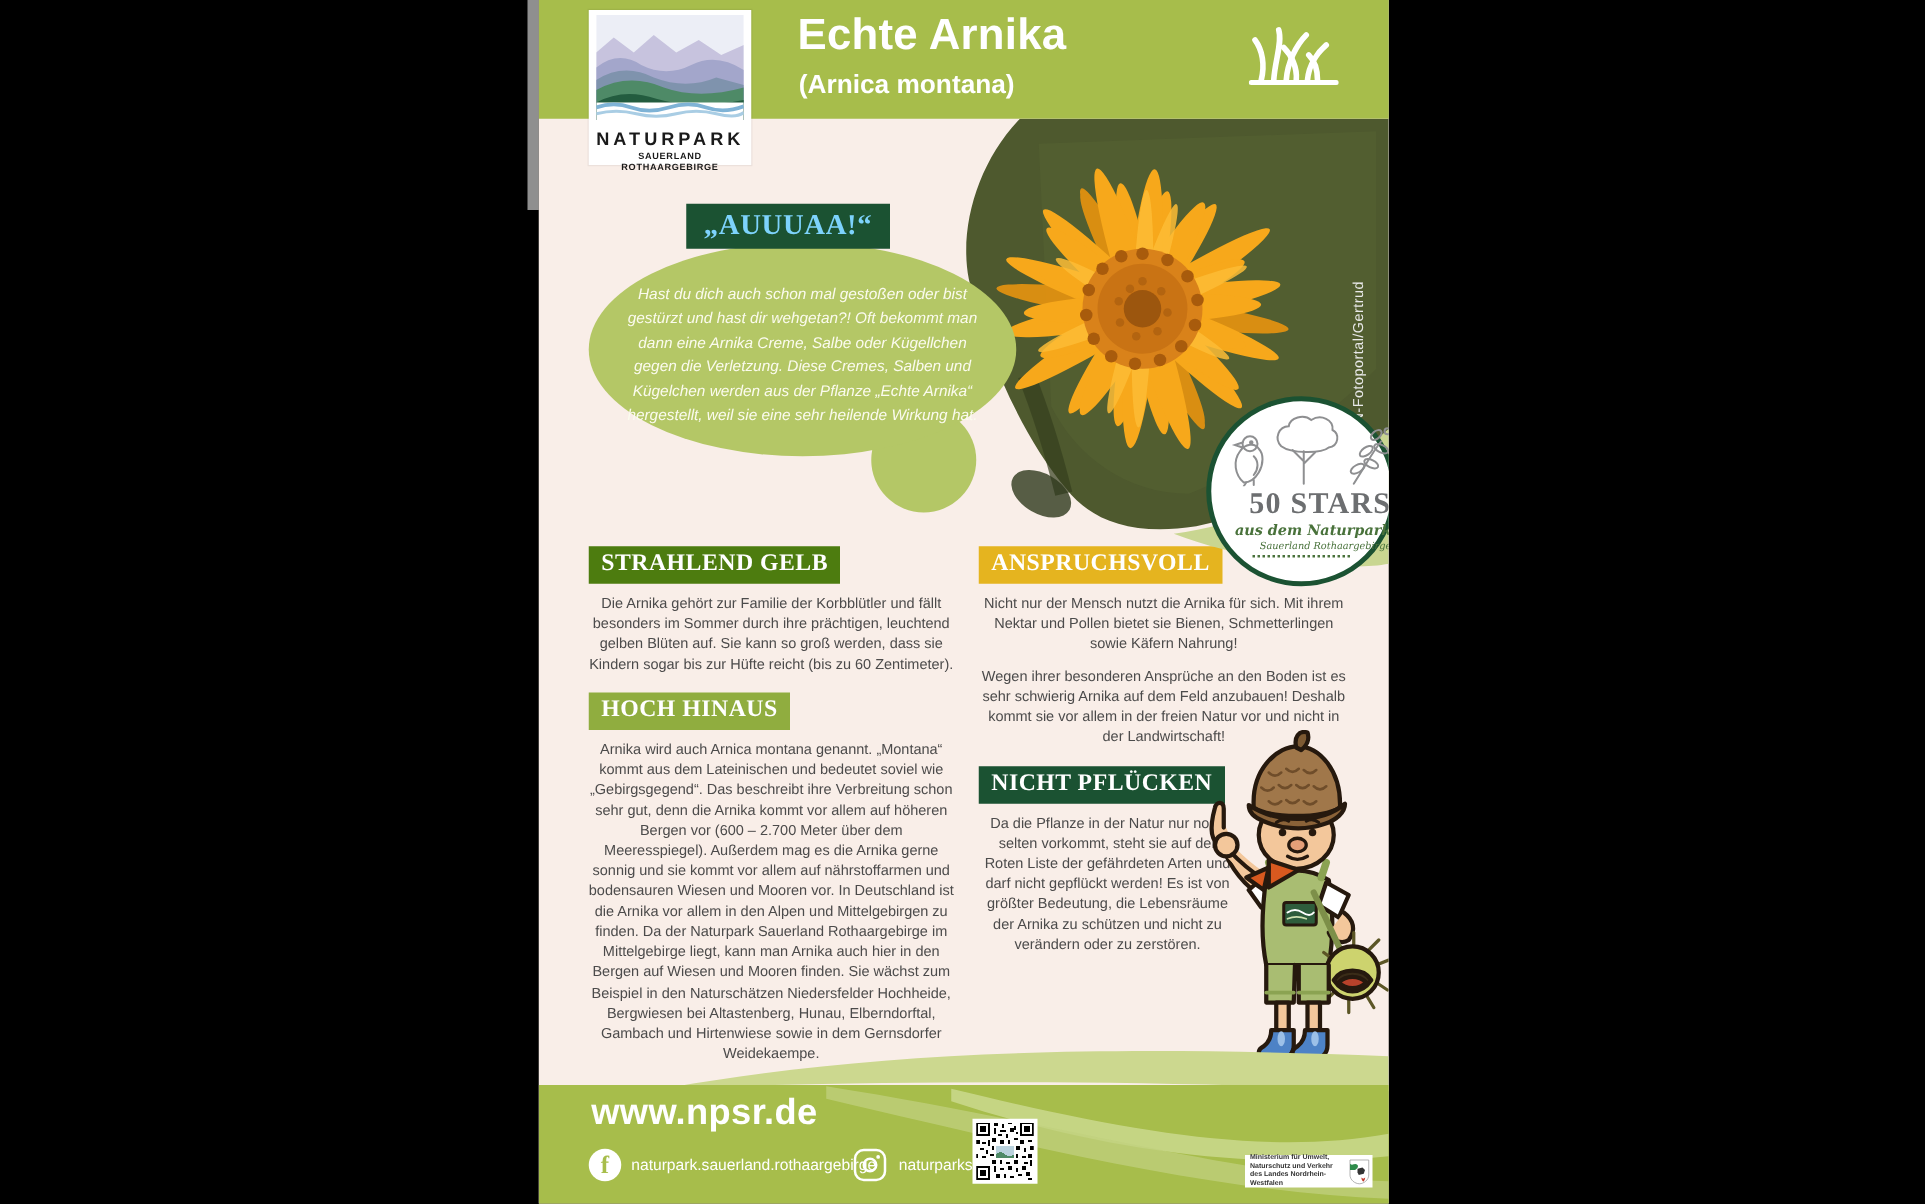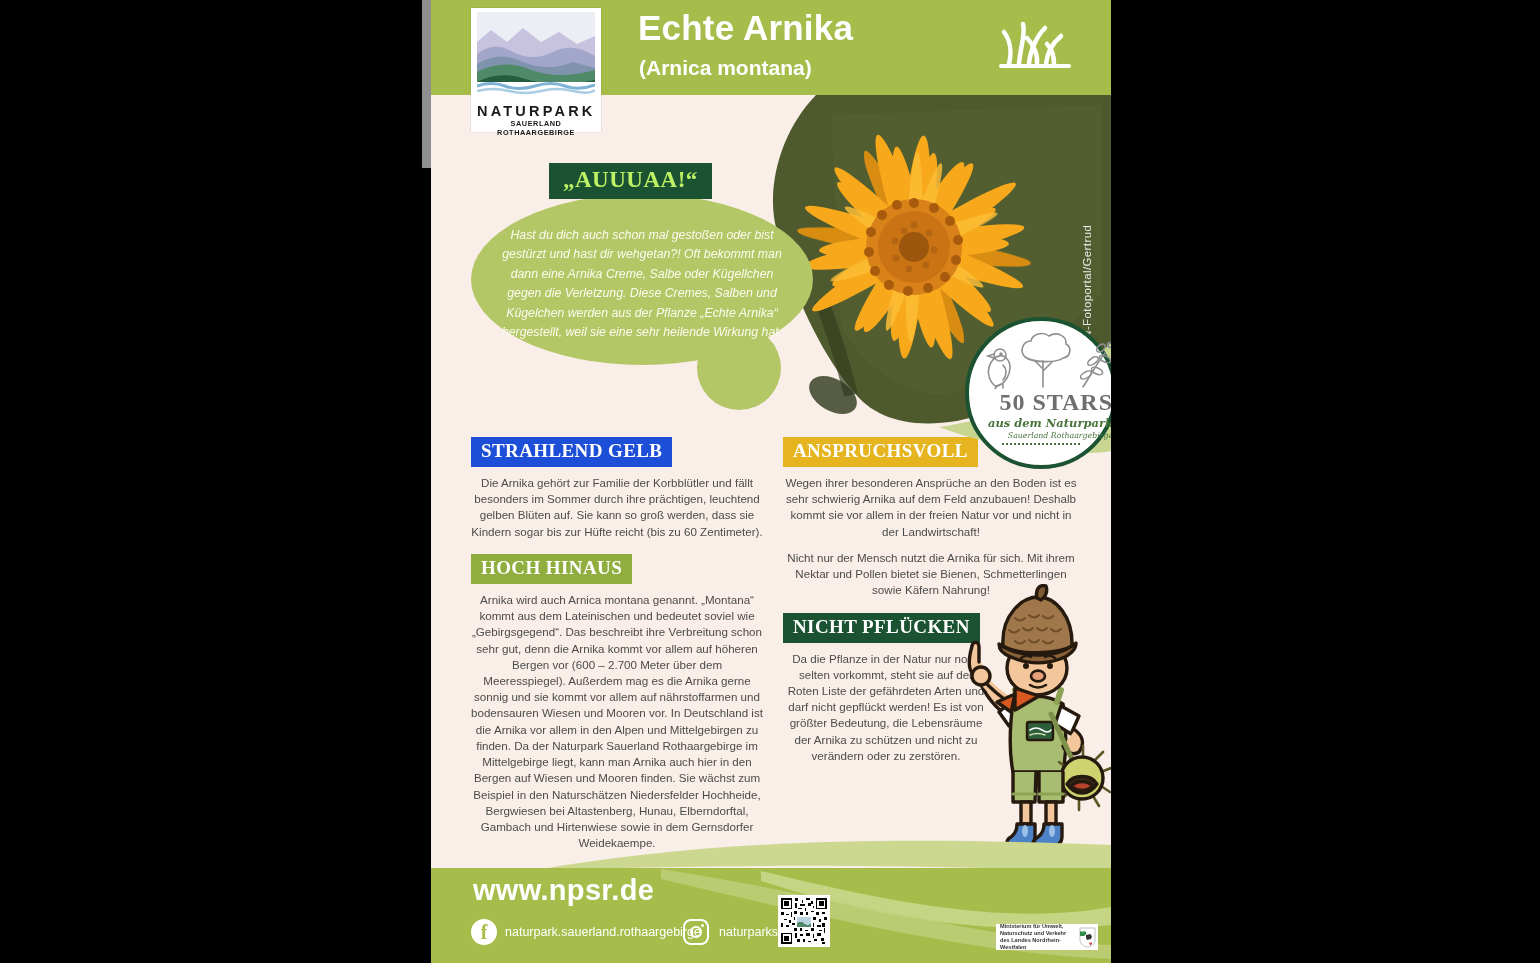--- a/index.html
+++ b/index.html
@@ -16,21 +16,21 @@
 
   .logo-box { position:absolute; left:40px; top:8px; width:130px; height:124px; background:#fff; z-index:6; padding:4px 6px 0 6px; box-shadow:0 0 0 1px rgba(0,0,0,.05); }
   .logo-title { font-size:14.5px; font-weight:bold; letter-spacing:3.2px; color:#1a1a1a; text-align:left; margin-top:3px; }
   .logo-sub { font-size:7.3px; font-weight:bold; letter-spacing:.55px; color:#1a1a1a; text-align:center; }
 
   
   .photo-wrap { position:absolute; left:240px; top:95px; width:440px; height:362px; z-index:1; }
   .photo-credit { position:absolute; left:650px; top:168px; height:200px; color:#e9e9e9; font-size:11.5px; letter-spacing:.4px; writing-mode:vertical-rl; transform:rotate(180deg); z-index:2; }
 
   
-  .exclaim-box { position:absolute; left:118px; top:163px; background:#1b5232; color:#bef264; font-family:"Liberation Serif", serif; font-weight:bold; font-size:23px; padding:4px 14px 6px 14px; z-index:4; letter-spacing:.5px; }
+  .exclaim-box { position:absolute; left:118px; top:163px; background:#1b5232; color:#7dd3fc; font-family:"Liberation Serif", serif; font-weight:bold; font-size:23px; padding:4px 14px 6px 14px; z-index:4; letter-spacing:.5px; }
   .bubble { position:absolute; left:40px; top:194px; width:342px; height:171px; background:#b4c766; border-radius:50%; z-index:3; }
   .bubble-tail { position:absolute; left:266px; top:326px; width:84px; height:84px; background:#b4c766; border-radius:50%; z-index:2; }
   .bubble-text { position:absolute; left:30px; right:30px; top:32px; color:#fbfbee; font-size:12.3px; font-style:italic; line-height:1.58; text-align:center; }
 
   
   .stars-badge { position:absolute; left:534px; top:317px; width:152px; height:152px; background:#fff; border:4px solid #1b5232; border-radius:50%; z-index:5; text-align:right; }
   .stars-title { font-family:"Liberation Serif", serif; font-weight:bold; font-size:24px; color:#6c6e70; letter-spacing:1px; margin-top:-4px; }
   .stars-sub1 { font-family:"DejaVu Serif", serif; font-style:italic; font-weight:bold; font-size:11.5px; color:#49723b; margin-top:0px; }
   .stars-sub2 { font-family:"DejaVu Serif", serif; font-style:italic; font-size:7.8px; color:#49723b; margin-top:1px; }
   .stars-dots { width:78px; margin:3px auto 0 auto; border-bottom:2px dotted #49723b; }
@@ -206,30 +206,30 @@
           <circle cx="137" cy="14" r="2.4"></circle>
         </g>
       </svg>
       <div class="stars-title">50 STARS</div>
       <div class="stars-sub1">aus dem Naturpark</div>
       <div class="stars-sub2">Sauerland Rothaargebirge</div>
       <div class="stars-dots"></div>
     </div>
 
     <div class="col col-left">
-      <span class="badge" style="background: #1d4ed8; text-align: right;">STRAHLEND GELB</span>
+      <span class="badge" style="background: #4d7c0f; text-align: right;">STRAHLEND GELB</span>
       <p>Die Arnika gehört zur Familie der Korbblütler und fällt besonders im Sommer durch ihre prächtigen, leuchtend gelben Blüten auf. Sie kann so groß werden, dass sie Kindern sogar bis zur Hüfte reicht (bis zu 60 Zentimeter).</p>
       <span class="badge" style="margin-top: 4px; background: rgb(144, 173, 63);">HOCH HINAUS</span>
       <p>Arnika wird auch Arnica montana genannt. „Montana“ kommt aus dem Lateinischen und bedeutet soviel wie „Gebirgsgegend“. Das beschreibt ihre Verbreitung schon sehr gut, denn die Arnika kommt vor allem auf höheren Bergen vor (600 – 2.700 Meter über dem Meeresspiegel). Außerdem mag es die Arnika gerne sonnig und sie kommt vor allem auf nährstoffarmen und bodensauren Wiesen und Mooren vor. In Deutschland ist die Arnika vor allem in den Alpen und Mittelgebirgen zu finden. Da der Naturpark Sauerland Rothaargebirge im Mittelgebirge liegt, kann man Arnika auch hier in den Bergen auf Wiesen und Mooren finden. Sie wächst zum Beispiel in den Naturschätzen Niedersfelder Hochheide, Bergwiesen bei Altastenberg, Hunau, Elberndorftal, Gambach und Hirtenwiese sowie in dem Gernsdorfer Weidekaempe.</p>
     </div>
 
     <div class="col col-right">
       <span class="badge" style="background: rgb(229, 180, 31);">ANSPRUCHSVOLL</span>
+      <p>Nicht nur der Mensch nutzt die Arnika für sich. Mit ihrem Nektar und Pollen bietet sie Bienen, Schmetterlingen sowie Käfern Nahrung!</p>
       <p>Wegen ihrer besonderen Ansprüche an den Boden ist es sehr schwierig Arnika auf dem Feld anzubauen! Deshalb kommt sie vor allem in der freien Natur vor und nicht in der Landwirtschaft!</p>
-      <p>Nicht nur der Mensch nutzt die Arnika für sich. Mit ihrem Nektar und Pollen bietet sie Bienen, Schmetterlingen sowie Käfern Nahrung!</p>
       <span class="badge" style="margin-top: 4px; background: rgb(27, 82, 50);">NICHT PFLÜCKEN</span>
       <p class="narrow">Da die Pflanze in der Natur nur noch selten vorkommt, steht sie auf der Roten Liste der gefährdeten Arten und darf nicht gepflückt werden! Es ist von größter Bedeutung, die Lebensräume der Arnika zu schützen und nicht zu verändern oder zu zerstören.</p>
     </div>
 
     <div class="mascot">
       <svg width="160" height="272" viewBox="0 0 160 272" fill="none" stroke="#26190e" stroke-width="3.4" stroke-linejoin="round" stroke-linecap="round">
 
         <g>
           <path d="M54 130 C 40 120 30 104 26 90 C 24 82 24 76 26 70" fill="#f3c79b"></path>
           <path d="M26 92 C 18 90 16 80 21 62 C 22 57 28 57 28 63 L 28 78" fill="#f3c79b"></path>

